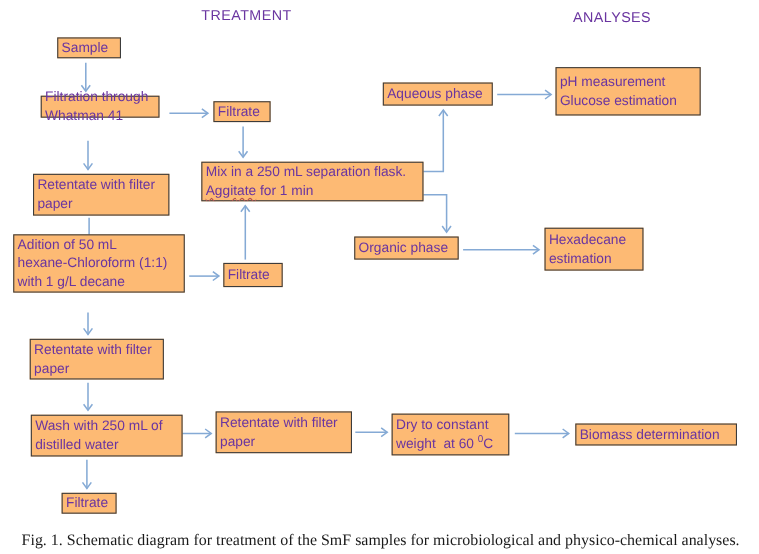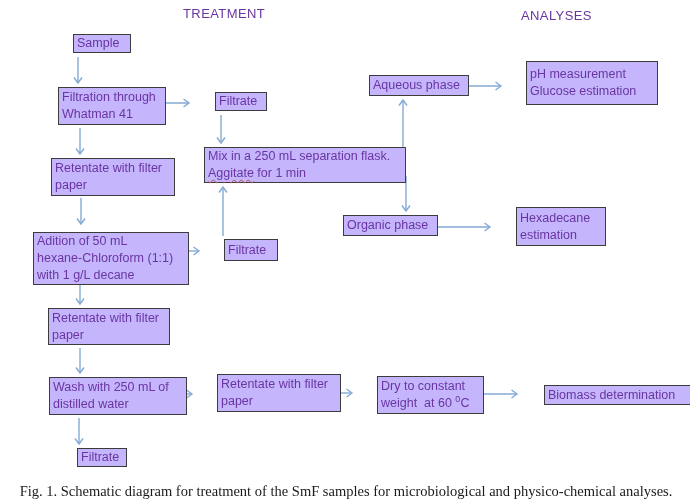--- a/index.html
+++ b/index.html
@@ -10,24 +10,24 @@
   }
   html,body{margin:0;padding:0;background:#fff;}
   .stage{
     position:relative;width:690px;height:504px;background:#fff;overflow:hidden;
     font-family:"Liberation Sans",sans-serif;
   }
   .arrows{position:absolute;left:0;top:0;z-index:1;}
   .arrow{stroke:var(--arrow);stroke-width:1.4;fill:none;marker-end:url(#ah);}
   .ahl{fill:none;stroke:var(--arrow);stroke-width:1.4;}
   .box{
-    position:absolute;z-index:2;box-sizing:border-box;background:#c4b5fd;
+    position:absolute;z-index:2;box-sizing:border-box;background:#fdba74;
     border:1.5px solid var(--border);
     color:var(--ink);font-size:12.5px;line-height:17px;
-    display:flex;align-items:center;padding:0 3px;white-space:pre;margin-left:21px;
+    display:flex;align-items:center;padding:0 3px;white-space:pre;
   }
   .heading{
     position:absolute;z-index:2;color:var(--ink);
     font-size:13px;letter-spacing:0.4px;white-space:pre;text-align:center;
   }
   .caption{
     position:absolute;z-index:2;left:2px;top:483px;width:688px;
     font-family:"Liberation Serif",serif;font-size:14.5px;color:var(--caption);
     white-space:nowrap;
     text-align:center;
@@ -65,26 +65,26 @@
     <path class="arrow" d="M384,156 H403 V100"></path>
     <path class="arrow" d="M384,177 H406 V211"></path>
     <line class="arrow" x1="452" y1="86" x2="501" y2="86"></line>
     <line class="arrow" x1="421" y1="227" x2="490" y2="227"></line>
   </svg>
 
   <div class="heading" style="left:183px;top:6px">TREATMENT</div>
   <div class="heading" style="left:521px;top:8px">ANALYSES</div>
 
   <div class="box" style="left:52px;top:34px;width:58px;height:19px">Sample</div>
-  <div class="box" style="left:37px;top:87px;width:108px;height:38px">Filtration through
+  <div class="box" style="left:37px;top:87px;width:108px;height:20px">Filtration through
 Whatman 41</div>
   <div class="box" style="left:194px;top:92px;width:52px;height:19px">Filtrate</div>
   <div class="box" style="left:30px;top:158px;width:124px;height:38px">Retentate with filter
 paper</div>
-  <div class="box" style="left:12px;top:232px;width:156px;height:53px">Adition of 50 mL
+  <div class="box" style="left:12px;top:213px;width:156px;height:53px">Adition of 50 mL
 hexane-Chloroform (1:1)
 with 1 g/L decane</div>
   <div class="box" style="left:203px;top:239px;width:54px;height:22px">Filtrate</div>
 
   <div class="box" style="left:183px;top:147px;width:202px;height:36px">
     <span><span>Mix in a 250 mL separation flask.</span><br><span class="misspell">Aggitate</span><span> for 1 min</span></span>
   </div>
 
   <div class="box" style="left:348px;top:75px;width:100px;height:21px">Aqueous phase</div>
   <div class="box" style="left:505px;top:61px;width:132px;height:44px">pH measurement

